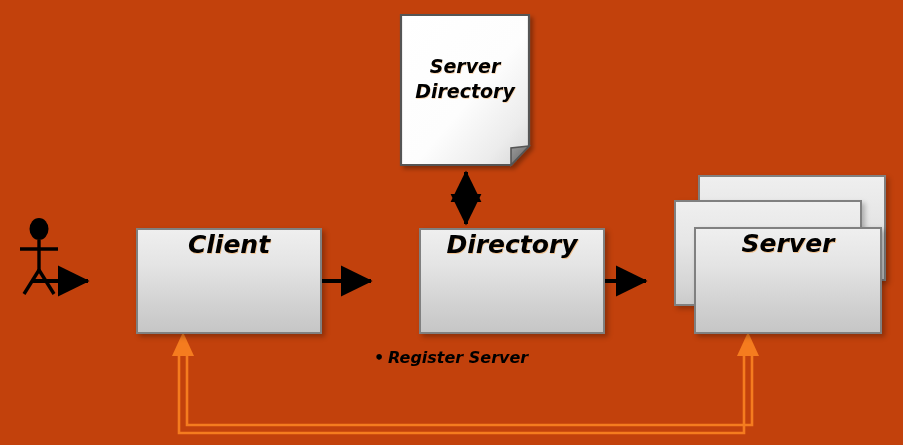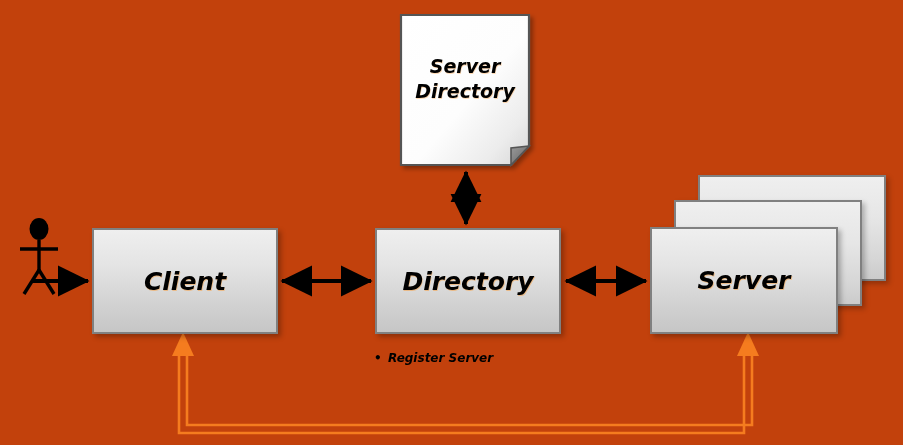--- a/index.html
+++ b/index.html
@@ -27,22 +27,22 @@
   }
 
   
   .node {
     position: absolute;
     box-sizing: border-box;
     border: 2px solid #808080;
     background: linear-gradient(to bottom, #efefef 0%, #e4e4e4 35%, #d2d2d2 72%, #c6c6c6 100%);
     box-shadow: 3px 3px 5px rgba(0,0,0,0.28);
     display: flex;
-    align-items: center;
     justify-content: center;
+    margin-left: 44px;
   }
   .node-label {
     font-family: "DejaVu Sans", sans-serif;
     font-weight: bold;
     font-style: italic;
     font-size: 25px;
     color: #000000;
     letter-spacing: 0px;
     white-space: nowrap;
     text-shadow: 0.6px 0.6px 0 rgba(255,150,40,0.45);
@@ -94,21 +94,21 @@
   #bullet-list {
     position: absolute;
     left: 374px;
     top: 343px;
     width: 250px;
   }
   #bullet-list .bullet-item {
     font-family: "DejaVu Sans", sans-serif;
     font-weight: bold;
     font-style: italic;
-    font-size: 12px;
+    font-size: 16px;
     line-height: 30px;
     color: #000;
     white-space: nowrap;
   }
   #bullet-list .bullet-item::before {
     content: "\2022";
     display: inline-block;
     width: 14px;
     font-style: normal;
   }

